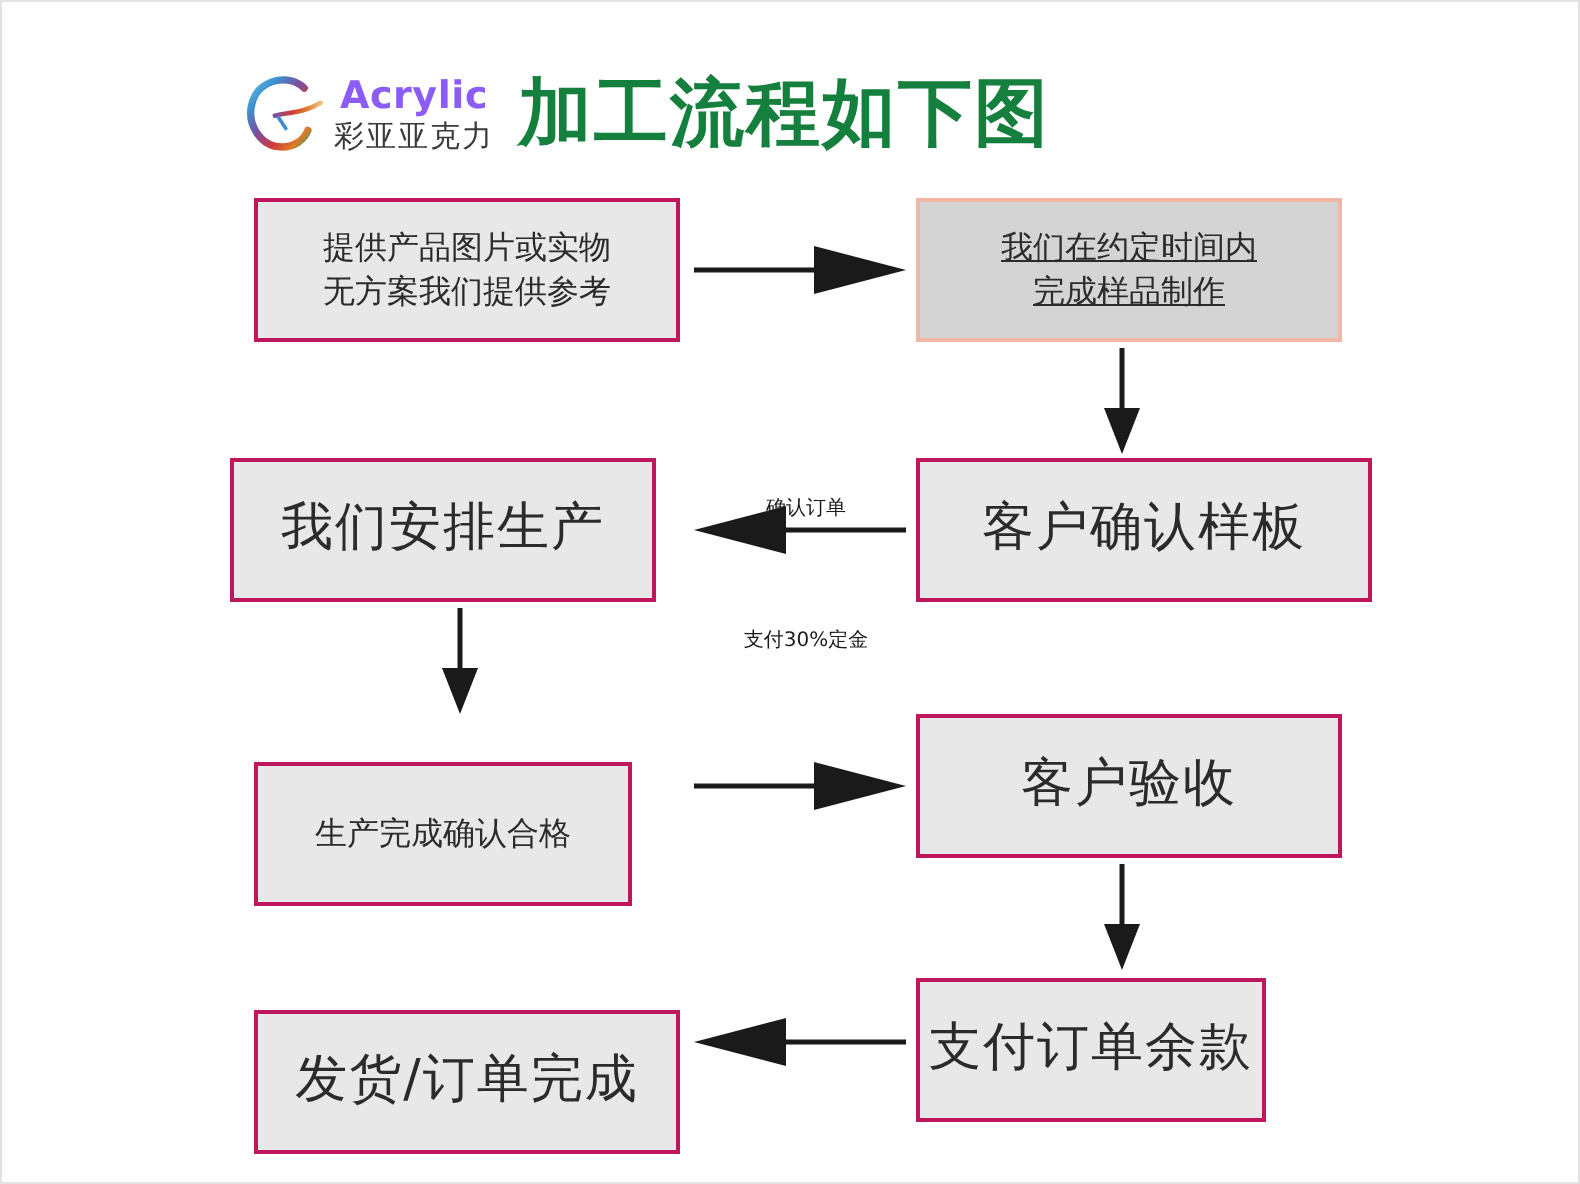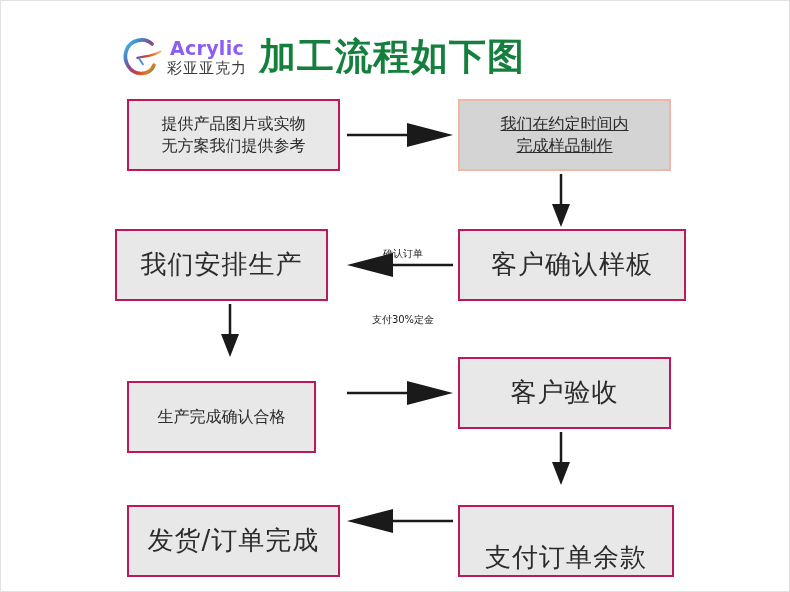--- a/index.html
+++ b/index.html
@@ -88,21 +88,21 @@
   .t-large  { font-size: 26px; letter-spacing: 1px; }
 
   
   .b1 { left:126px; top:98px;  width:213px; height:72px; }
   .b2 { left:457px; top:98px;  width:213px; height:72px;text-decoration:underline; }
   .b3 { left:114px; top:228px; width:213px; height:72px; }
   .b4 { left:457px; top:228px; width:228px; height:72px; }
   .b5 { left:126px; top:356px; width:189px; height:72px;margin-top:24px; }
   .b6 { left:457px; top:356px; width:213px; height:72px; }
   .b7 { left:126px; top:504px; width:213px; height:72px; }
-  .b8 { left:457px; top:504px; width:216px; height:72px;align-items:flex-end; }
+  .b8 { left:457px; top:488px; width:175px; height:72px; }
 
   
   .arrow {
     position: absolute;
   }
   .arrow svg { display: block; }
 
   .ar1 { left:344px; top:120px; }   
   .ar2 { left:344px; top:250px; }   
   .ar3 { left:344px; top:378px; }   

